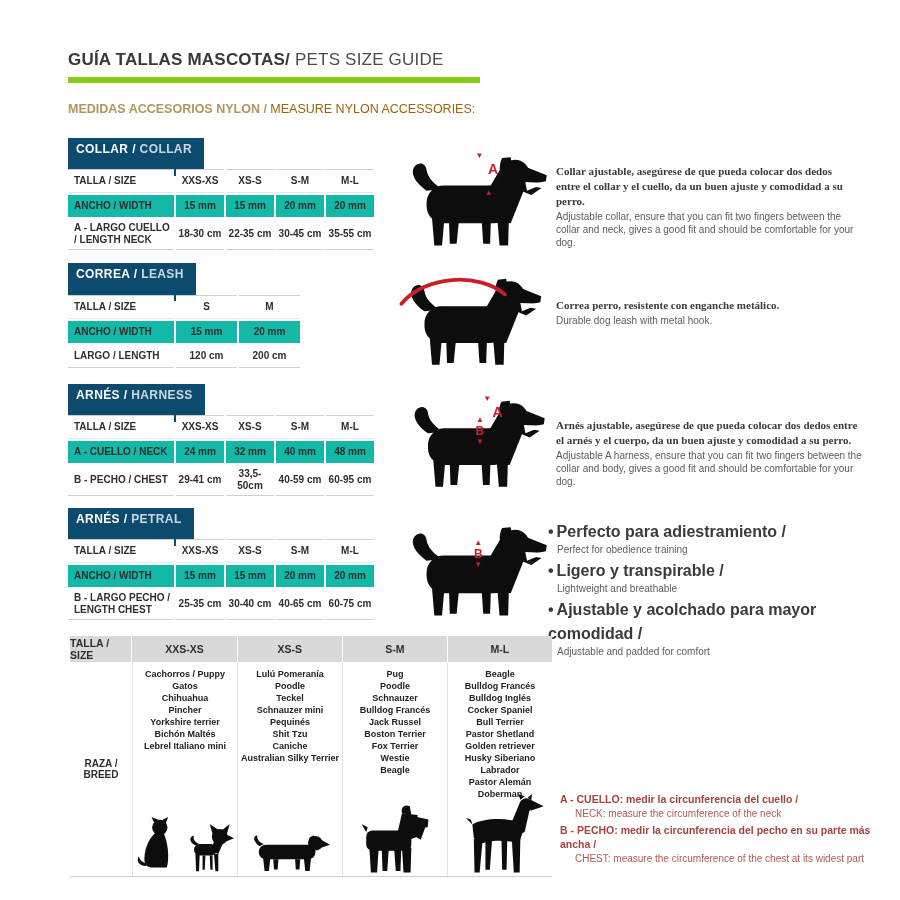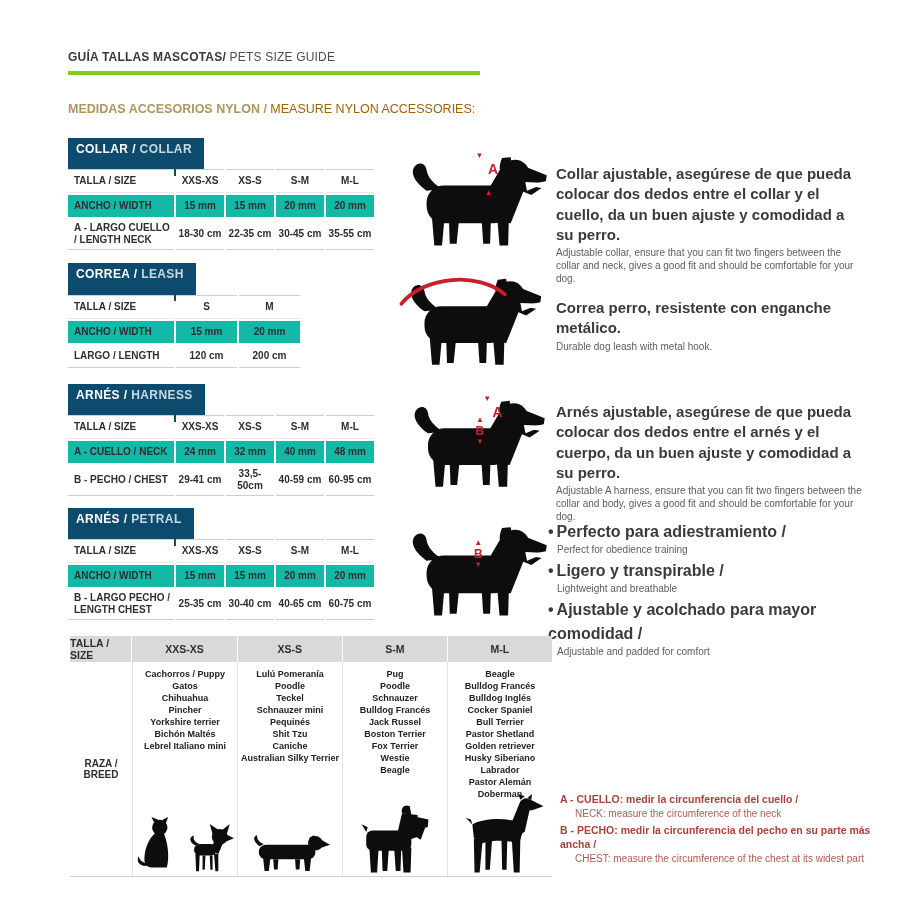--- a/index.html
+++ b/index.html
@@ -1,20 +1,20 @@
 <!DOCTYPE html>
 <html><head>
 <meta charset="utf-8">
 <style>
   html,body{margin:0;padding:0;background:#fff;}
   body{width:900px;height:900px;font-family:"Liberation Sans",sans-serif;}
   .page{position:relative;width:900px;height:900px;background:#fff;overflow:hidden;}
 
   
-  .title{position:absolute;left:68px;top:50px;width:412px;padding-bottom:7px;border-bottom:4px solid #84cc16;font-size:12px;letter-spacing:.2px;white-space:nowrap;}
+  .title{position:absolute;left:68px;top:50px;width:412px;padding-bottom:7px;border-bottom:6px solid #84cc16;font-size:17px;letter-spacing:.2px;white-space:nowrap;}
   .t1{font-weight:bold;color:#383838;}
   .t2{font-weight:normal;color:#4d4d4d;}
   .subtitle{position:absolute;left:68px;top:102px;font-size:12.5px;white-space:nowrap;}
   .s1{font-weight:bold;color:#b2945f;}
   .s2{font-weight:normal;color:#a16207;}
 
   
   .badge{position:absolute;background:#0c4a6e;color:#fff;font-size:12px;font-weight:bold;padding:4px 12px 20px 8px;letter-spacing:.4px;white-space:nowrap;}
   .badge .b2{color:rgba(255,255,255,.78);font-weight:600;}
   .badge-collar{left:68px;top:138px;}
@@ -48,22 +48,22 @@
   .mA{font-size:14px;}
   .arr{font-size:8px;}
   .vmark{position:absolute;display:flex;flex-direction:column;align-items:center;color:#c81f2a;font-weight:bold;line-height:1;}
   .vmark .va{font-size:8px;}
   .vmark .vb{font-size:12px;margin:1px 0;}
 
   
   .desc{position:absolute;}
   .desc-collar{left:556px;top:164px;width:300px;}
   .desc-leash{left:556px;top:298px;width:300px;}
-  .desc-harness{left:556px;top:402px;width:308px;}
-  .desc-es{font-weight:bold;font-size:15px;color:#3a3a3a;line-height:1.35;margin-bottom:1px;}
+  .desc-harness{left:556px;top:418px;width:308px;}
+  .desc-es{font-weight:bold;font-size:11px;color:#3a3a3a;line-height:1.35;margin-bottom:1px;font-family:Liberation Serif, serif;}
   .desc-en{font-size:10px;color:#5d5d5d;line-height:1.32;}
 
   .bullets{position:absolute;left:548px;top:520px;width:330px;}
   .bullet .b-es{font-weight:bold;font-size:16px;color:#3a3a3a;line-height:1.45;}
   .bullet .b-en{font-size:10px;color:#5d5d5d;margin-left:9px;line-height:1.3;margin-bottom:3px;}
   .bdot{margin-right:3px;}
 
   
   .breed-table{position:absolute;left:70px;top:636px;width:482px;}
   .breed-header{display:flex;background:#d9d9d9;height:26px;}

